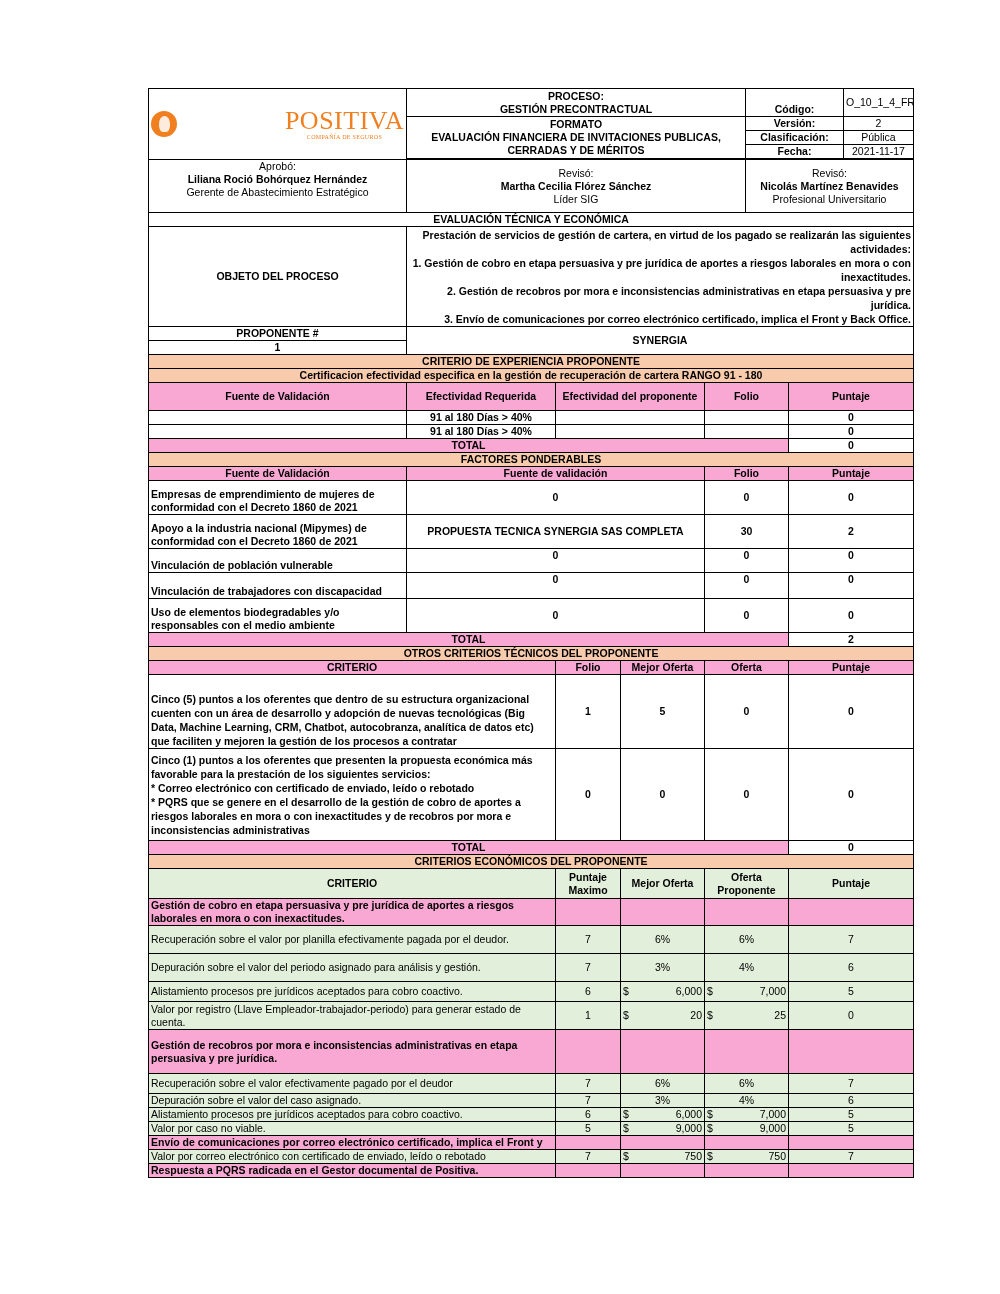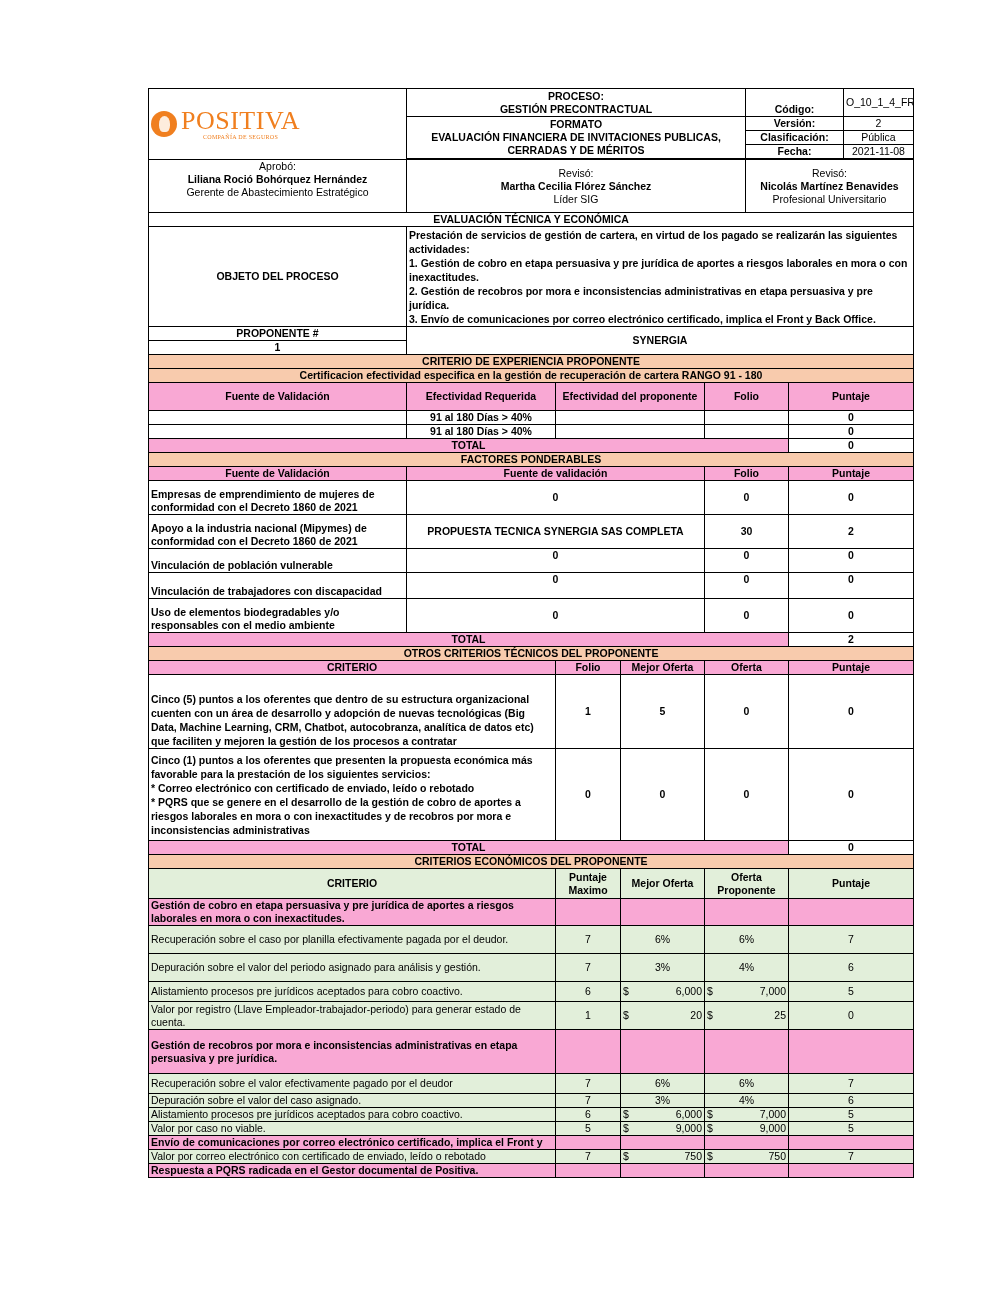--- a/index.html
+++ b/index.html
@@ -2,25 +2,25 @@
 <html><head>
 <meta charset="utf-8">
 <style>
   html,body{margin:0;padding:0;background:#ffffff;}
   body{width:1000px;height:1294px;position:relative;font-family:"Liberation Sans",sans-serif;color:#000;}
   .sheet{position:absolute;left:148px;top:88px;width:765px;}
   table{border-collapse:collapse;width:765px;table-layout:fixed;}
   td{border:1px solid #000;font-size:10.5px;line-height:13px;padding:0 2px;vertical-align:middle;overflow:hidden;}
   .c{text-align:center;}
   .b{font-weight:bold;}
-  .l{text-align:left;}
+  .l{text-align:right;}
   .orange{background:#f8cbad;}
   .peach{background:#f9a8d4;}
   .green{background:#e2efda;}
-  .logo{display:flex;align-items:center;justify-content:flex-start;gap:4px;color:#f07f1f;}
+  .logo{display:flex;align-items:center;justify-content:space-between;gap:4px;color:#f07f1f;}
   .logo-mark{width:26px;height:26px;border-radius:50%;background:#f07f1f;position:relative;}
   .logo-mark::after{content:"";position:absolute;left:8px;top:5px;width:11px;height:16px;border-radius:50% 50% 40% 40%;background:#fff;opacity:.85;}
   .logo-text{display:flex;flex-direction:column;align-items:center;line-height:1;}
   .logo-name{font-family:"Liberation Serif",serif;font-size:26px;letter-spacing:0.5px;}
   .logo-sub{font-family:"Liberation Serif",serif;font-size:6px;letter-spacing:0.3px;}
   .money{display:flex;justify-content:space-between;}
 </style>
 </head>
 <body>
 
@@ -58,21 +58,21 @@
     </td>
     <td class="c b">Versión:</td>
     <td class="c">2</td>
   </tr>
   <tr style="height:14px">
     <td class="c b">Clasificación:</td>
     <td class="c">Pública</td>
   </tr>
   <tr style="height:14px">
     <td class="c b">Fecha:</td>
-    <td class="c">2021-11-08</td>
+    <td class="c">2021-11-17</td>
   </tr>
   <tr style="height:0px">
           <td style="border:none;padding:0"></td>
           <td style="border:none;padding:0"></td>
           <td style="border:none;padding:0"></td>
         </tr>
   <tr style="height:53px">
     <td class="c" style="vertical-align:top">
       <div>Aprobó:</div>
       <div class="b">Liliana Roció Bohórquez Hernández</div>
@@ -283,21 +283,21 @@
   </tbody>
       <tbody id="econ-body">
         <tr class="peach" style="height: 24px;">
           <td class="b">Gestión de cobro en etapa persuasiva y pre jurídica de aportes a riesgos laborales en mora o con inexactitudes.</td>
           <td></td>
           <td></td>
           <td></td>
           <td></td>
         </tr>
         <tr class="green" style="height: 28px;">
-          <td>Recuperación sobre el caso por planilla efectivamente pagada por el deudor.</td>
+          <td>Recuperación sobre el valor por planilla efectivamente pagada por el deudor.</td>
           <td class="c">7</td>
           <td class="c">6%</td>
           <td class="c">6%</td>
           <td class="c">7</td>
         </tr>
         <tr class="green" style="height: 28px;">
           <td>Depuración sobre el valor del periodo asignado para análisis y gestión.</td>
           <td class="c">7</td>
           <td class="c">3%</td>
           <td class="c">4%</td>

